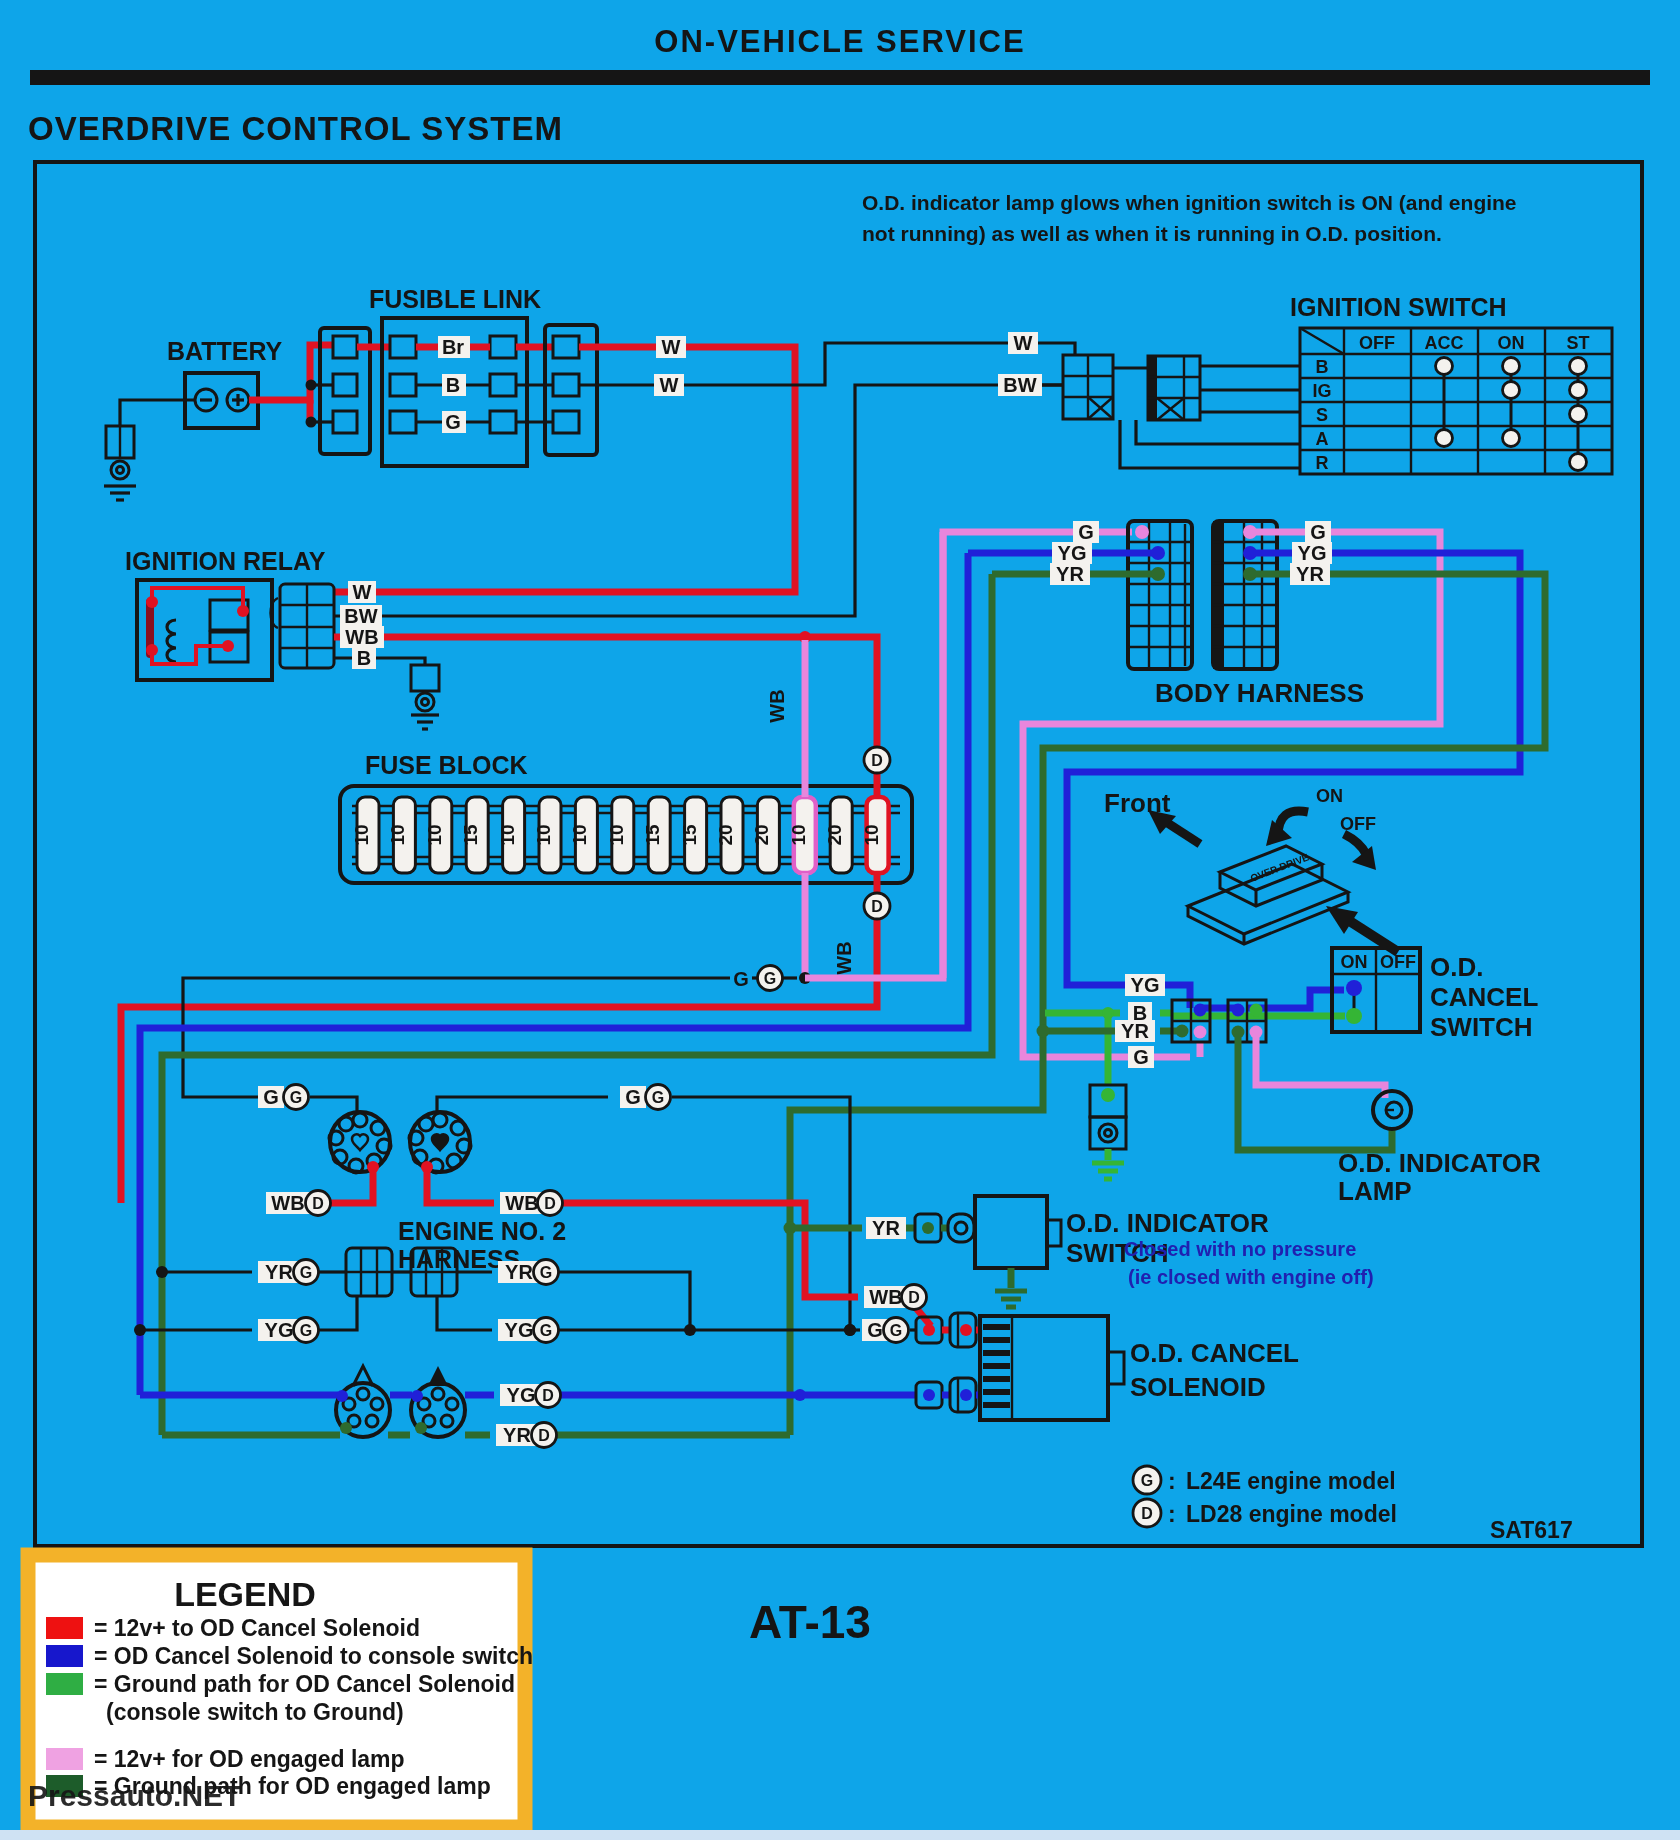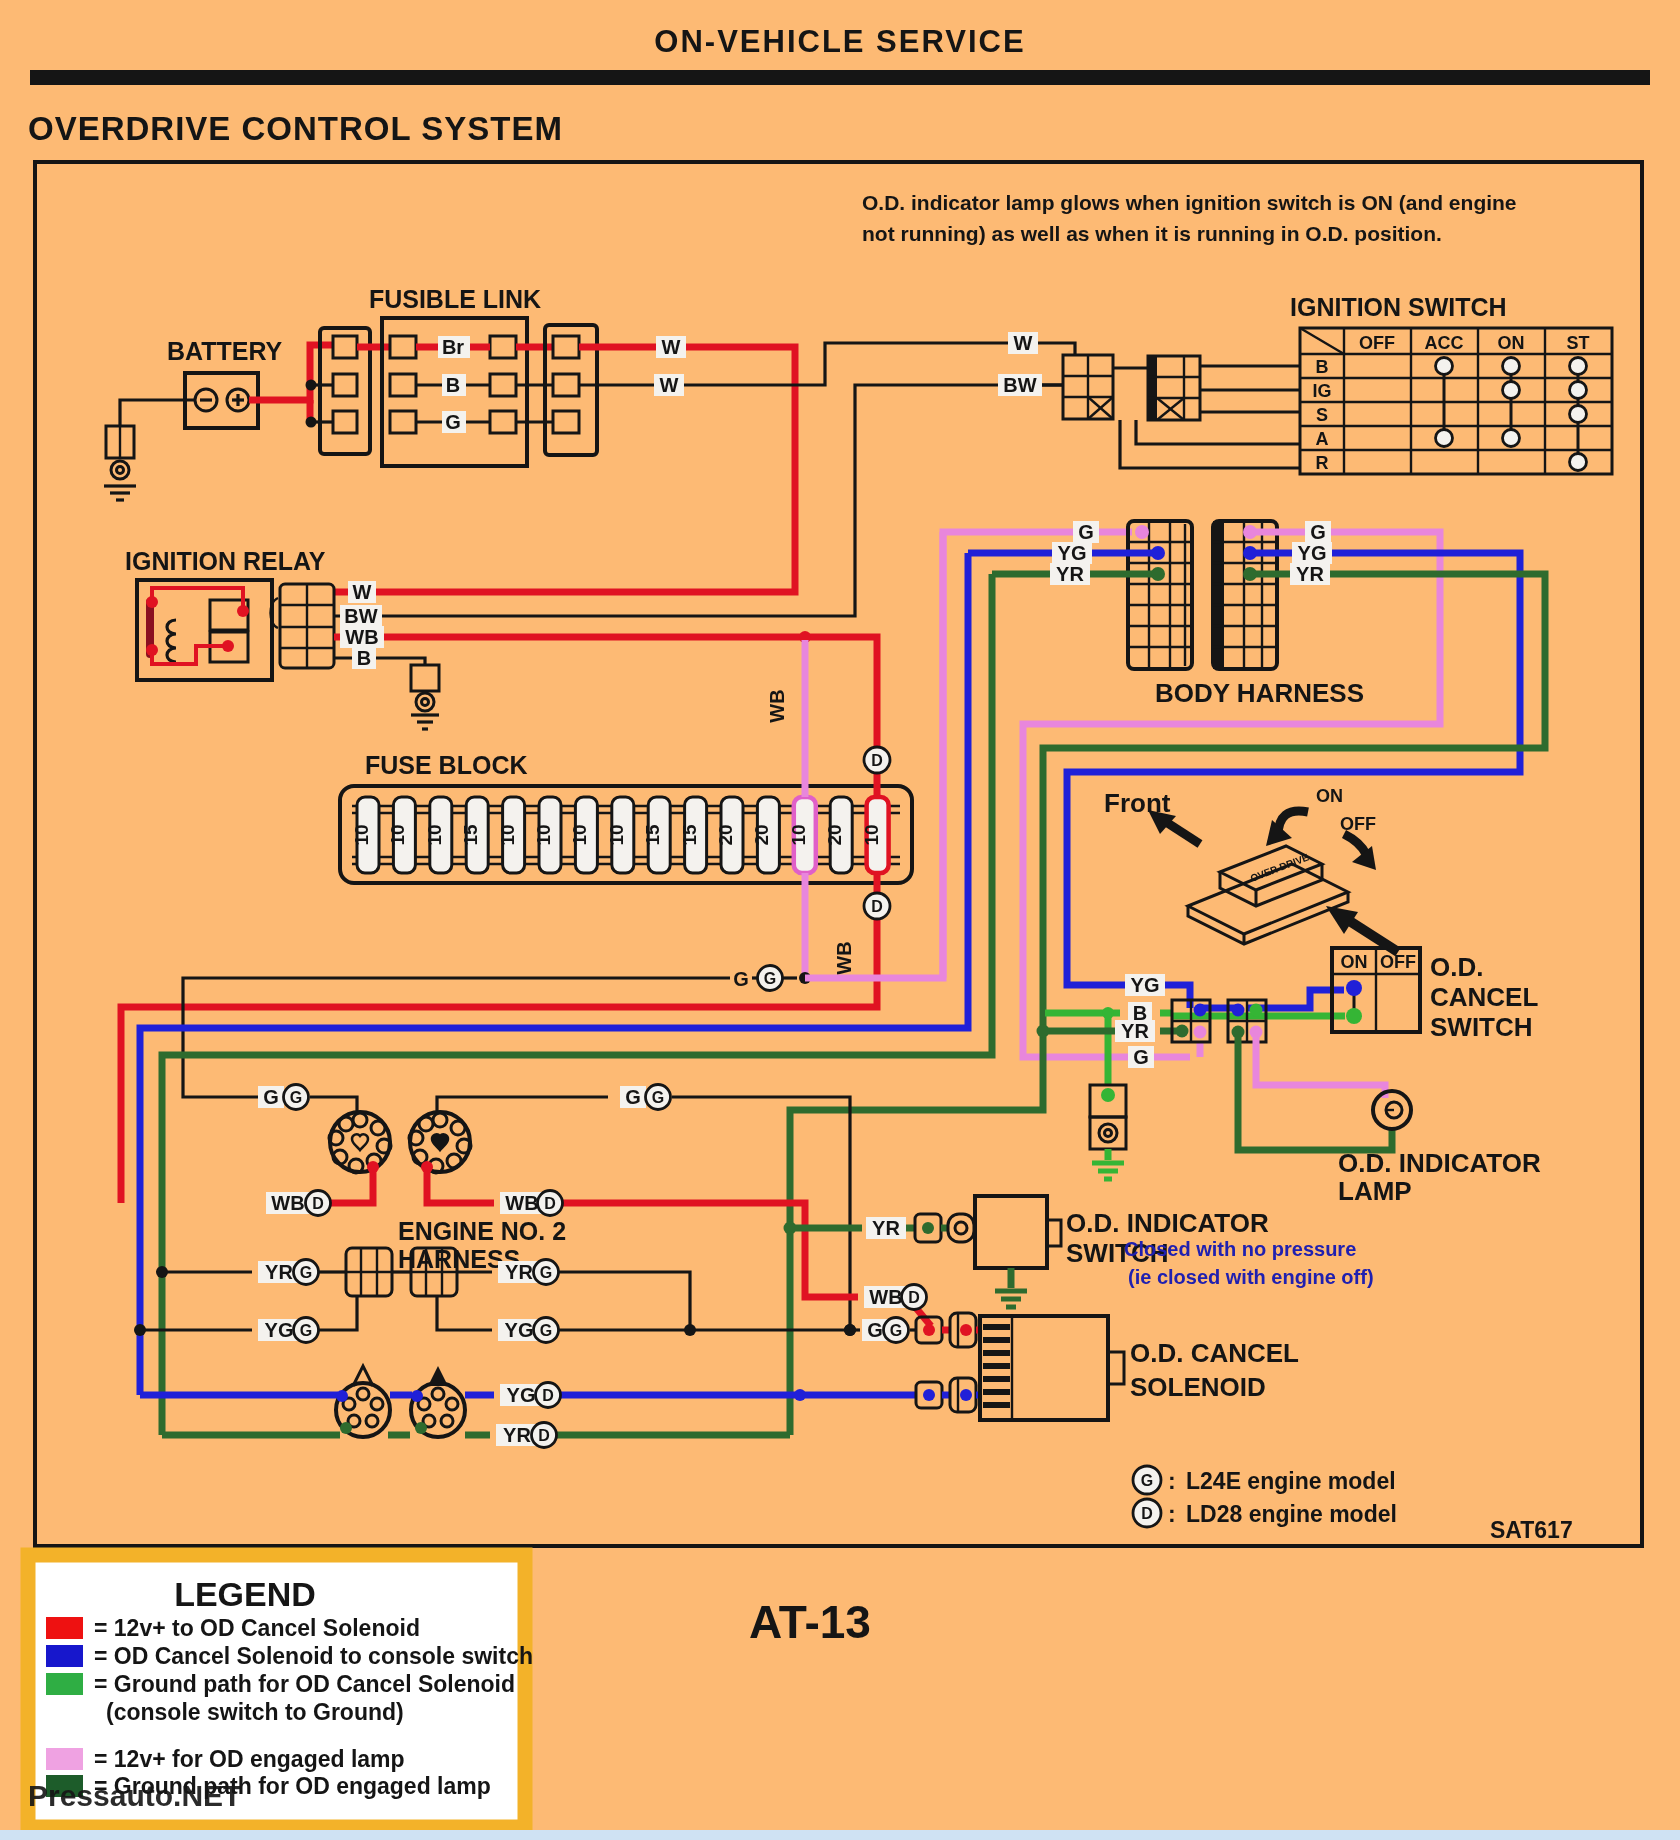--- a/index.html
+++ b/index.html
@@ -1,16 +1,16 @@
 <!DOCTYPE html>
 <html><head>
 <meta charset="utf-8">
 <style>
   html,body{margin:0;padding:0;background:#f4f2ee;}
-  .page{position:relative;width:1680px;height:1840px;background:#fdba74;overflow:hidden;
+  .page{position:relative;width:1680px;height:1840px;background:#0ea5e9;overflow:hidden;
         font-family:"Liberation Sans",sans-serif;}
   svg{position:absolute;top:0;left:0;}
   text{font-family:"Liberation Sans",sans-serif;font-weight:bold;fill:#151515;}
   .t-title{font-size:31px;letter-spacing:2px;}
   .t-head{font-size:33px;letter-spacing:1px;}
   .t-note{font-size:21px;}
   .t-comp{font-size:25px;}
   .t-comp2{font-size:26px;}
   .t-wl{font-size:20px;}
   .t-sm{font-size:18px;}

